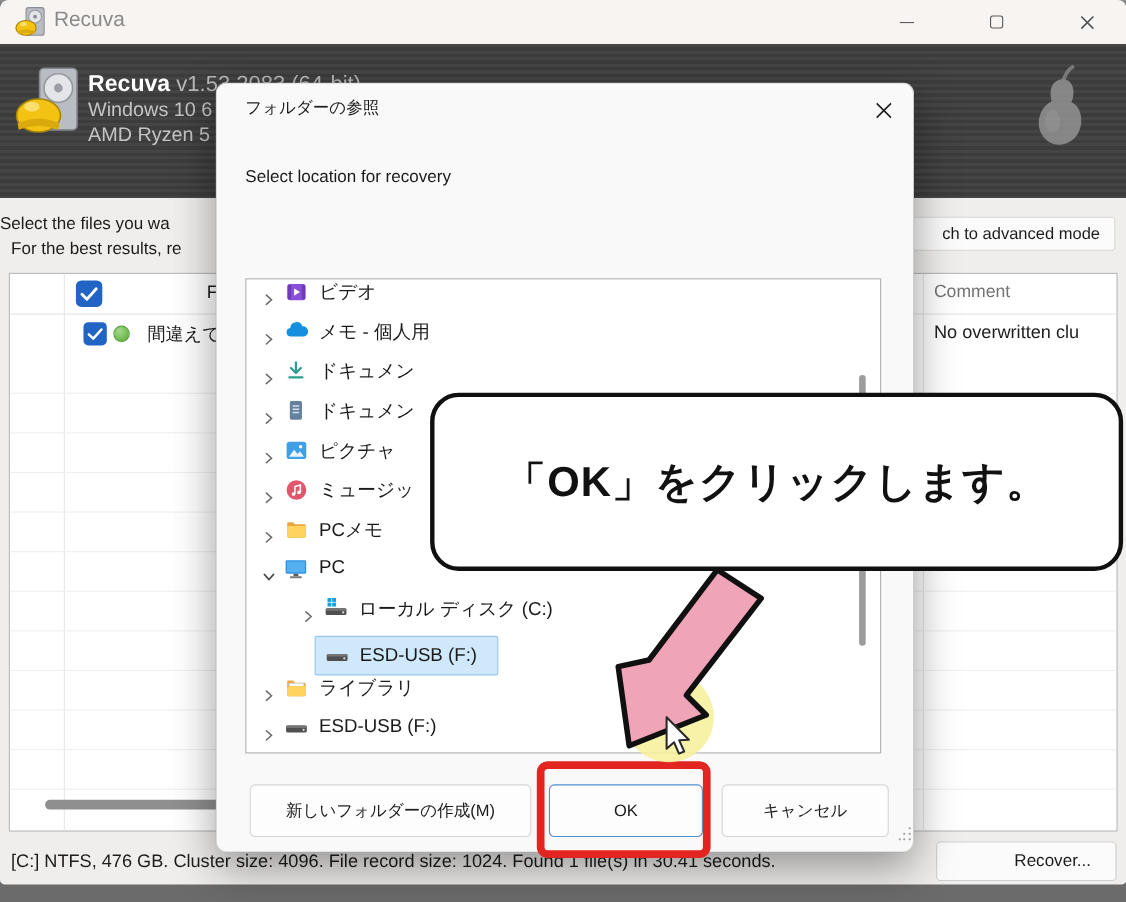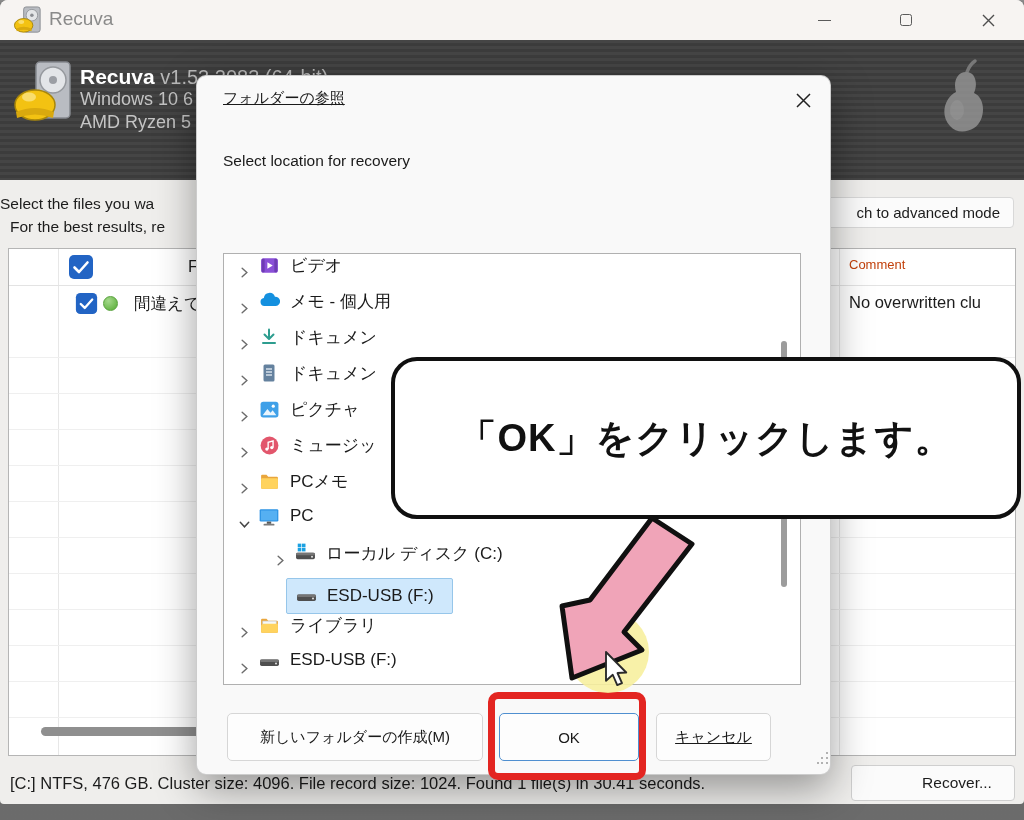--- a/index.html
+++ b/index.html
@@ -33,58 +33,58 @@
   .adv-btn { position:absolute; left:806px; top:197px; width:208px; height:31px; background:#fbfbfb;
     border:1px solid #d8d8d8; border-radius:4px; font-size:15px; color:#1c1c1c;
     display:flex; align-items:center; justify-content:flex-end; padding-right:13px; }
 
   .file-table { position:absolute; left:8px; top:248px; width:1008px; height:508px; background:#fff; border:1px solid #b5b5b5; }
   .col-sep-1 { position:absolute; left:49px; top:0; width:1px; height:506px; background:#e7e7e7; }
   .col-sep-2 { position:absolute; left:830px; top:0; width:1px; height:506px; background:#e7e7e7; }
   .t-header { position:absolute; left:0; top:0; width:1006px; height:37px; border-bottom:1px solid #e3e3e3; }
   .hdr-check { position:absolute; left:59px; top:5px; }
   .hdr-filename { position:absolute; left:179px; top:8px; font-size:16.5px; color:#1c1c1c; }
-  .hdr-comment { position:absolute; left:840px; top:8px; font-size:13px; color:#c2410c; }
+  .hdr-comment { position:absolute; left:840px; top:8px; font-size:16px; color:#737373; }
   .t-row1 { position:absolute; left:0; top:37px; width:1006px; height:36px; }
   .row-check { position:absolute; left:66px; top:6px; }
   .green-dot { position:absolute; left:94px; top:10px; width:15px; height:15px; border-radius:50%;
     background:radial-gradient(circle at 35% 30%, #a5d98c, #6cb84d 70%); border:1px solid #58a23c; }
   .row-filename { position:absolute; left:125px; top:7px; font-size:16.5px; color:#1c1c1c; white-space:nowrap; }
   .row-comment { position:absolute; left:840px; top:7px; font-size:16.5px; color:#1c1c1c; white-space:nowrap; width:165px; overflow:hidden; }
   .t-empty { position:absolute; left:0; width:1006px; height:36px; border-bottom:1px solid #efefef; }
   .h-scroll { position:absolute; left:32px; top:478px; width:700px; height:9px; border-radius:4.5px; background:#8f8f8f; }
 
   .status-text { position:absolute; left:10px; top:774px; font-size:16.5px; color:#1c1c1c; white-space:nowrap; }
   .recover-btn { position:absolute; left:851px; top:765px; width:164px; height:36px; background:#fbfbfb;
     border:1px solid #cfcfcf; border-radius:4px; font-size:15.5px; color:#1c1c1c;
     display:flex; align-items:center; justify-content:center;padding-left:48px; }
 
   
   .dialog { position:absolute; left:196px; top:75px; width:635px; height:700px; background:#f9f9f9;
     border:1px solid rgba(0,0,0,.18); border-radius:10px; box-shadow:0 14px 40px rgba(0,0,0,.38); z-index:20; }
-  .dlg-title { position:absolute; left:26px; top:13px; font-size:15px; color:#1a1a1a;text-decoration:underline; }
+  .dlg-title { position:absolute; left:26px; top:13px; font-size:15px; color:#1a1a1a; }
   .dlg-close { position:absolute; left:584px; top:4px; width:44px; height:40px; display:flex; align-items:center; justify-content:center; }
   .dlg-subtitle { position:absolute; left:26px; top:76px; font-size:15.5px; color:#1a1a1a; }
 
   .tree { position:absolute; left:26px; top:177px; width:578px; height:432px; background:#fff; border:1px solid #b0b0b0; overflow:hidden; }
   .tree-row { height:36px; display:flex; }
   .tr-chevron { width:18px; display:flex; align-items:center; justify-content:center; flex:0 0 18px; }
   .tr-icon { width:22px; height:22px; margin-left:5px; display:flex; align-items:center; justify-content:center; flex:0 0 22px; }
   .tr-label { margin-left:10px; font-size:17px; color:#1a1a1a; white-space:nowrap; }
   .lv0 { padding-left:11px; } .lv1 { padding-left:47px; }
   .sel-wrap { display:flex; align-items:center; background:#cfe8fc; border:1px solid #96c6ea; border-radius:2px;
     padding:3px 18px 3px 3px; margin-left:-3px; }
   .sel-wrap .tr-label { margin-left:10px; }
   .tree-scroll { position:absolute; left:584px; top:265px; width:6px; height:246px; background:#9c9c9c; border-radius:3px; }
 
   .dlg-btn { position:absolute; top:637px; height:48px; background:#fdfdfd; border:1px solid #d6d6d6; border-radius:5px;
     font-size:15px; color:#1a1a1a; display:flex; align-items:center; justify-content:center; }
   .btn-newfolder { left:30px; width:256px; }
   .btn-ok { left:302px; width:140px; border:1px solid #4f8fd0; }
-  .btn-cancel { left:459px; width:115px;text-decoration:underline; }
+  .btn-cancel { left:459px; width:152px; }
   .grip { position:absolute; left:620px; top:676px; width:12px; height:12px; }
   .grip i { position:absolute; width:2px; height:2px; background:#9a9a9a; border-radius:50%; }
 
   
   .red-box { position:absolute; left:488px; top:692px; width:158px; height:88px; border:7px solid #e32521; border-radius:10px; z-index:40; }
   .callout { position:absolute; left:371px; top:357px; width:630px; height:162px; background:#fff; border:4px solid #101010;
     border-radius:26px; z-index:45; display:flex; align-items:center; justify-content:center;margin-left:20px; }
   .callout span { font-size:38px; font-weight:bold; color:#111; letter-spacing:1px; white-space:nowrap; }
   .fx { position:absolute; left:0; top:0; z-index:60; pointer-events:none; }
 

